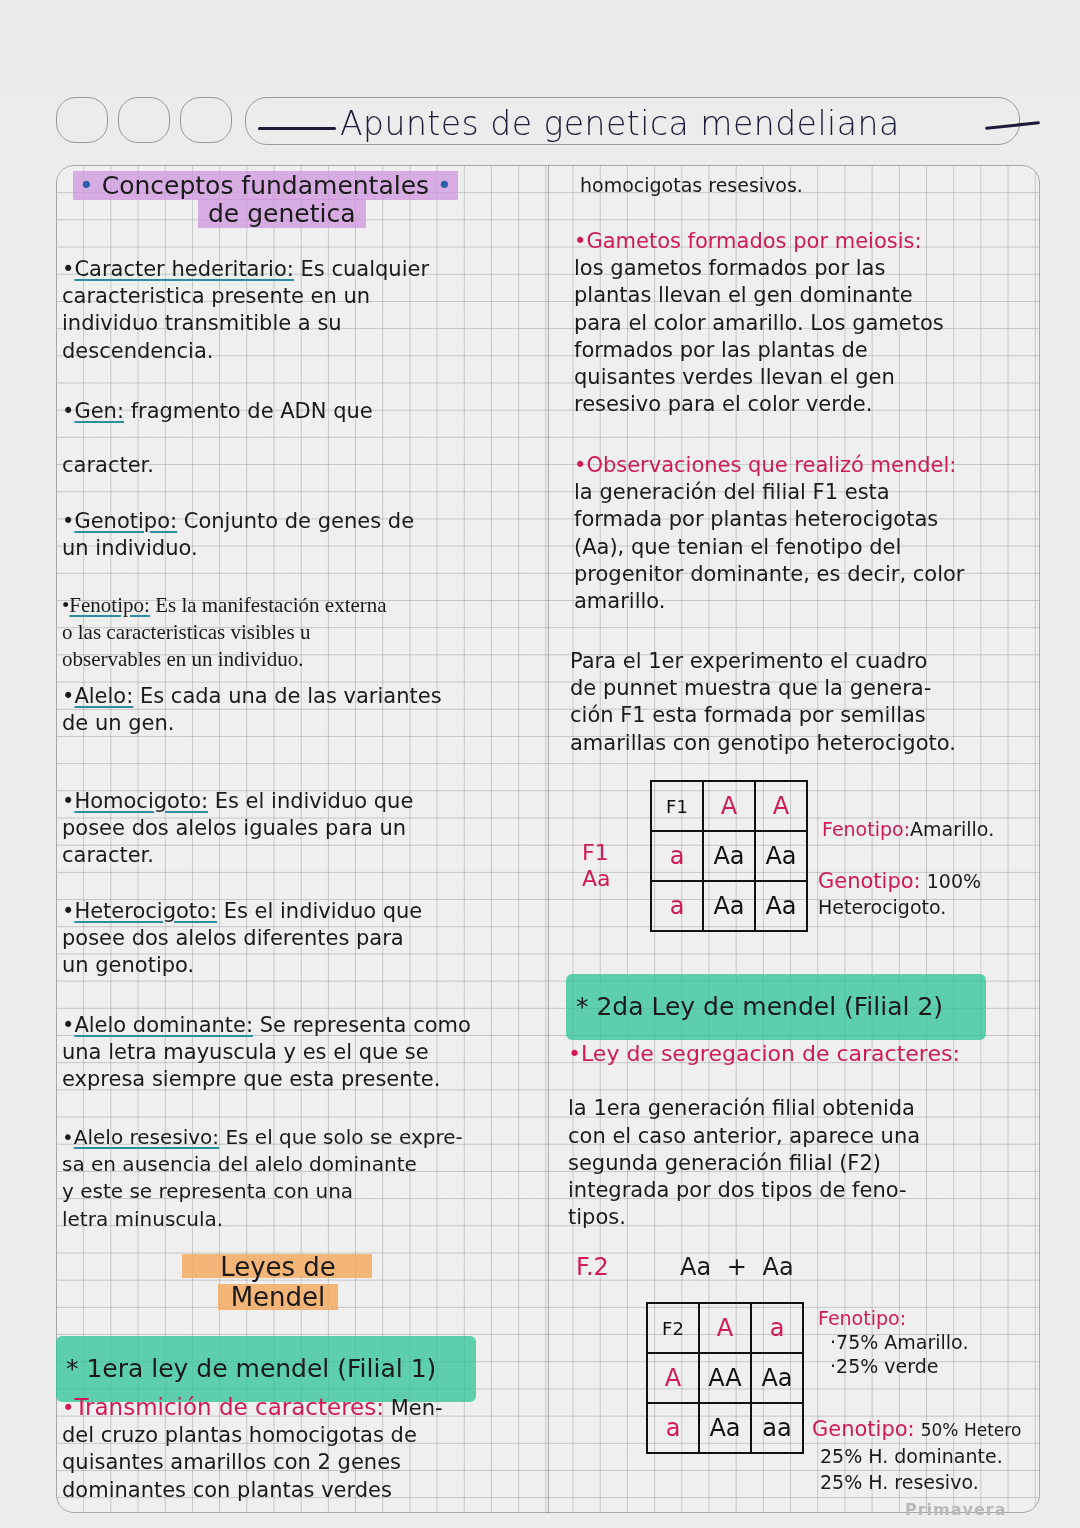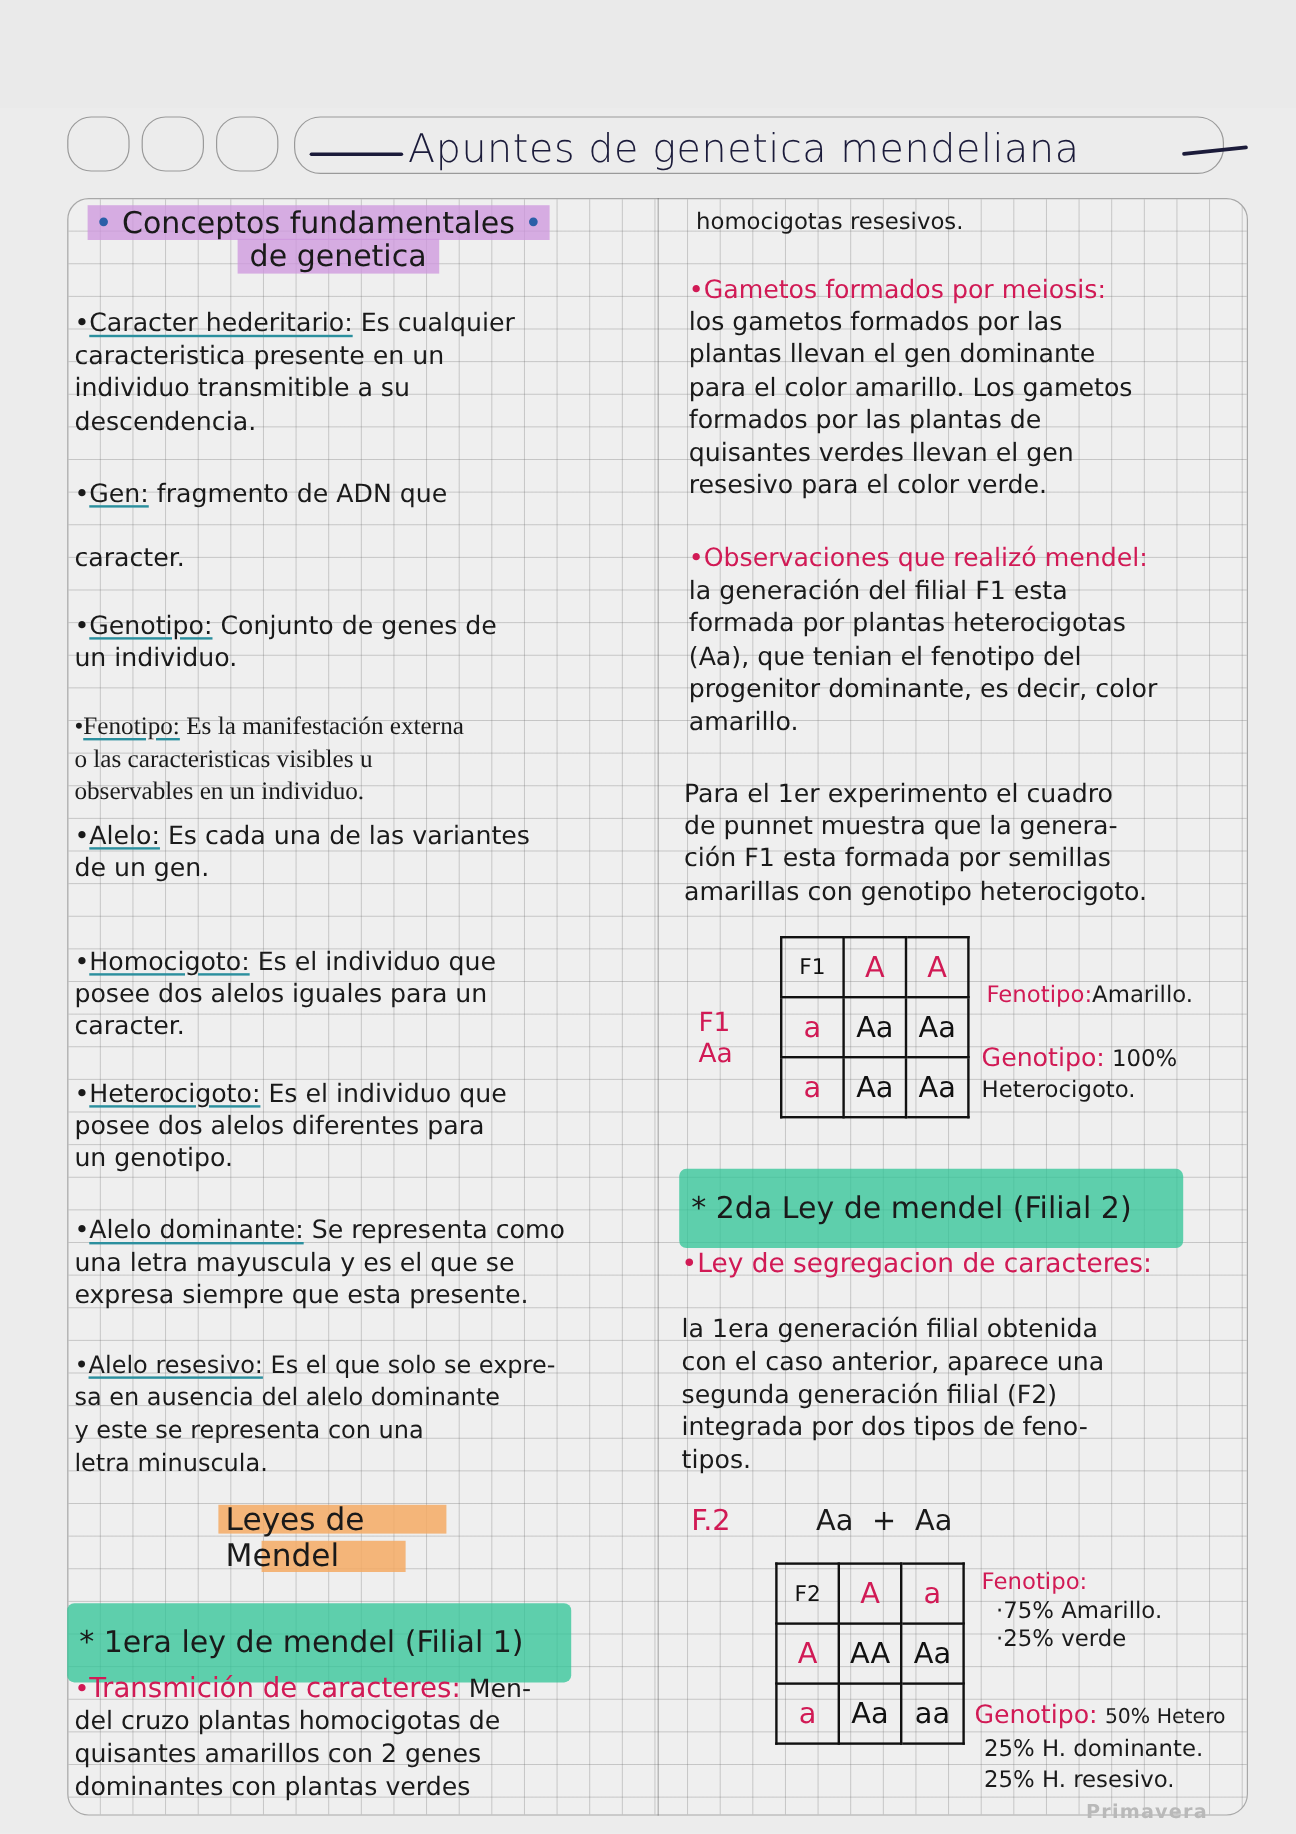--- a/index.html
+++ b/index.html
@@ -129,21 +129,21 @@
 
 <div class="txt" style="left:62px; top:1124px; font-size:20px;">
   <span class="bullet">•</span><span class="term">Alelo resesivo:</span><span> Es el que solo se expre-</span><br>
   <span>sa en ausencia del alelo dominante</span><br>
   <span>y este se representa con una</span><br>
   <span>letra minuscula.</span>
 </div>
 
 <div style="position:absolute; left:182px; top:1254px; width:190px; height:24px;" class="hl-orange"></div>
 <div style="position:absolute; left:218px; top:1284px; width:120px; height:26px;" class="hl-orange"></div>
-<div class="sec-title" style="left:188px; top:1252px; font-size:26px; line-height:30px; width:180px;">
+<div class="sec-title" style="left:188px; top:1252px; font-size:26px; line-height:30px; text-align:center; width:180px;">
   <span>Leyes de</span><br>
   <span>Mendel</span>
 </div>
 
 <div class="law-title hl-green" style="left:56px; top:1336px; width:400px;">* 1era ley de mendel (Filial 1)</div>
 
 <div class="txt" style="left:62px; top:1394px; font-size:21px;">
   <span class="red">•</span><span class="red" style="font-size:23px;">Transmición de caracteres:</span><span> Men-</span><br>
   <span>del cruzo plantas homocigotas de</span><br>
   <span>quisantes amarillos con 2 genes</span><br>

